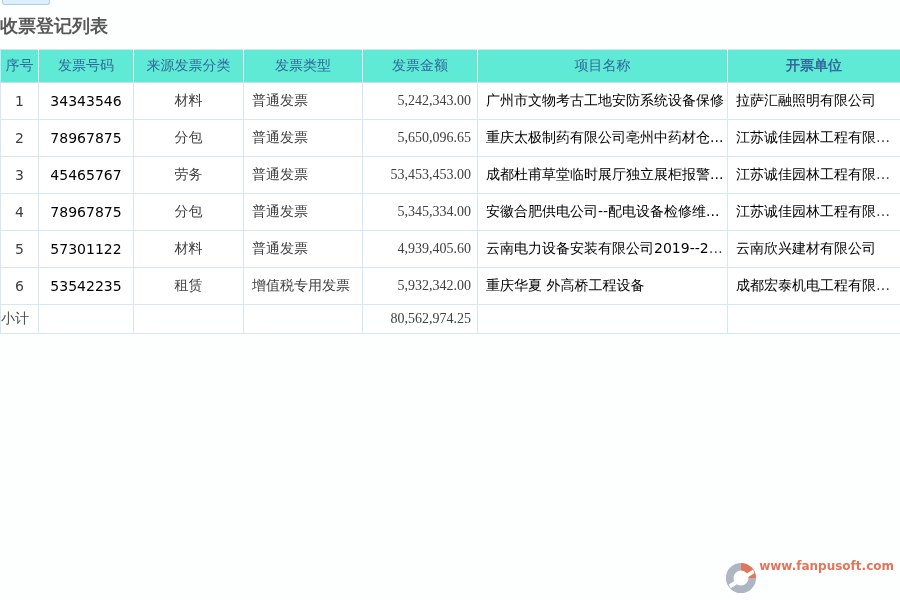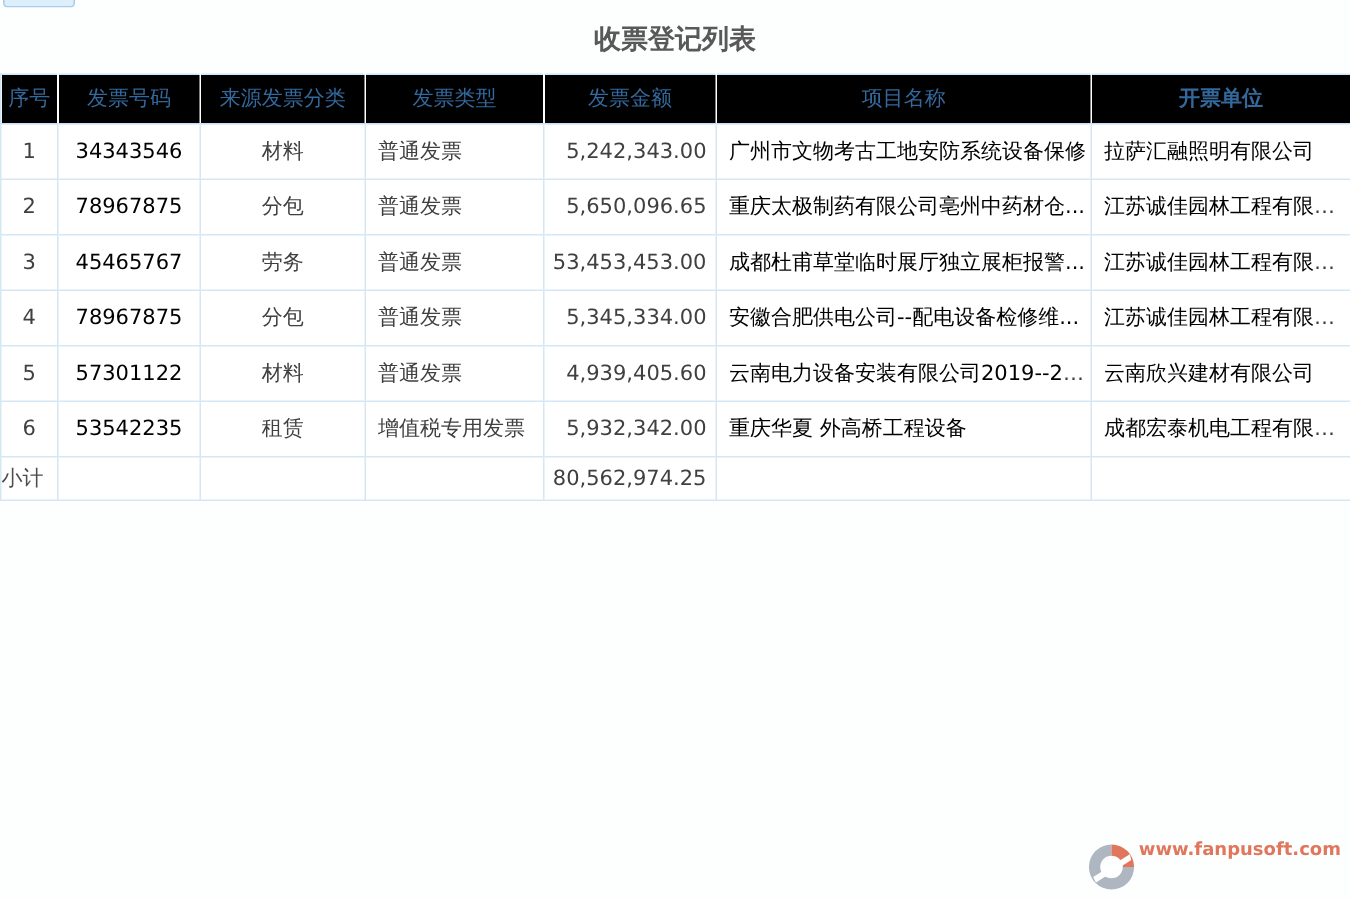--- a/index.html
+++ b/index.html
@@ -1,34 +1,34 @@
 <!DOCTYPE html>
 <html><head>
 <meta charset="utf-8">
 <style>
   html,body{margin:0;padding:0;background:#fff;}
   body{font-family:"DejaVu Sans","Liberation Sans",sans-serif;}
   .page{position:relative;width:900px;height:600px;background:#fdfefe;overflow:hidden;}
   .tab-sliver{position:absolute;top:0;left:2px;width:46px;height:4px;background:#ddeffb;
     border:1px solid #a9cde9;border-top:none;border-radius:0 0 3px 3px;}
-  .title{margin:0;padding:14px 0 11px;text-align:center;font-size:18px;font-weight:bold;color:#595959;}
+  .title{margin:0;padding:14px 0 11px;font-size:18px;font-weight:bold;color:#595959;}
   table.grid{width:900px;border-collapse:collapse;table-layout:fixed;font-size:14px;color:#404040;
     border:1px solid #cfe4f4;}
   table.grid thead tr{height:33px;}
-  table.grid thead th{background:#000000;color:#33689c;font-weight:normal;font-size:14px;
+  table.grid thead th{background:#5eead4;color:#33689c;font-weight:normal;font-size:14px;
     border-right:1px solid #ffffff;border-bottom:1px solid #c9dff1;text-align:center;
     overflow:hidden;white-space:nowrap;}
   table.grid thead th:last-child{border-right:1px solid #cfe4f4;font-weight:bold;}
   table.grid tbody tr{height:37px;background:#fff;}
   table.grid tbody tr.summary{height:29px;}
   table.grid tbody td{border:1px solid #d5e7f5;overflow:hidden;white-space:nowrap;
     text-overflow:ellipsis;}
   .al-center{text-align:center;}
   .al-left{text-align:left;padding-left:8px;}
-  .al-right{text-align:right;padding-right:6px;}
+  .al-right{text-align:right;padding-right:6px;font-family:Liberation Serif, serif;}
   .sum-label{padding-left:0;color:#4d4d4d;}
   a.lnk{color:#000000;text-decoration:none;cursor:pointer;}
   .watermark{position:absolute;right:6px;bottom:6px;display:flex;align-items:flex-start;}
   .wm-mark{width:32px;height:32px;margin-top:3px;}
   .wm-text{display:flex;flex-direction:column;align-items:center;margin-left:2px;}
   .wm-name{font-size:22px;font-weight:bold;color:#e0765b;letter-spacing:2px;line-height:24px;}
   .wm-url{font-size:12px;font-weight:bold;color:#e0765b;line-height:14px;}
 </style>
 </head>
 <body>

